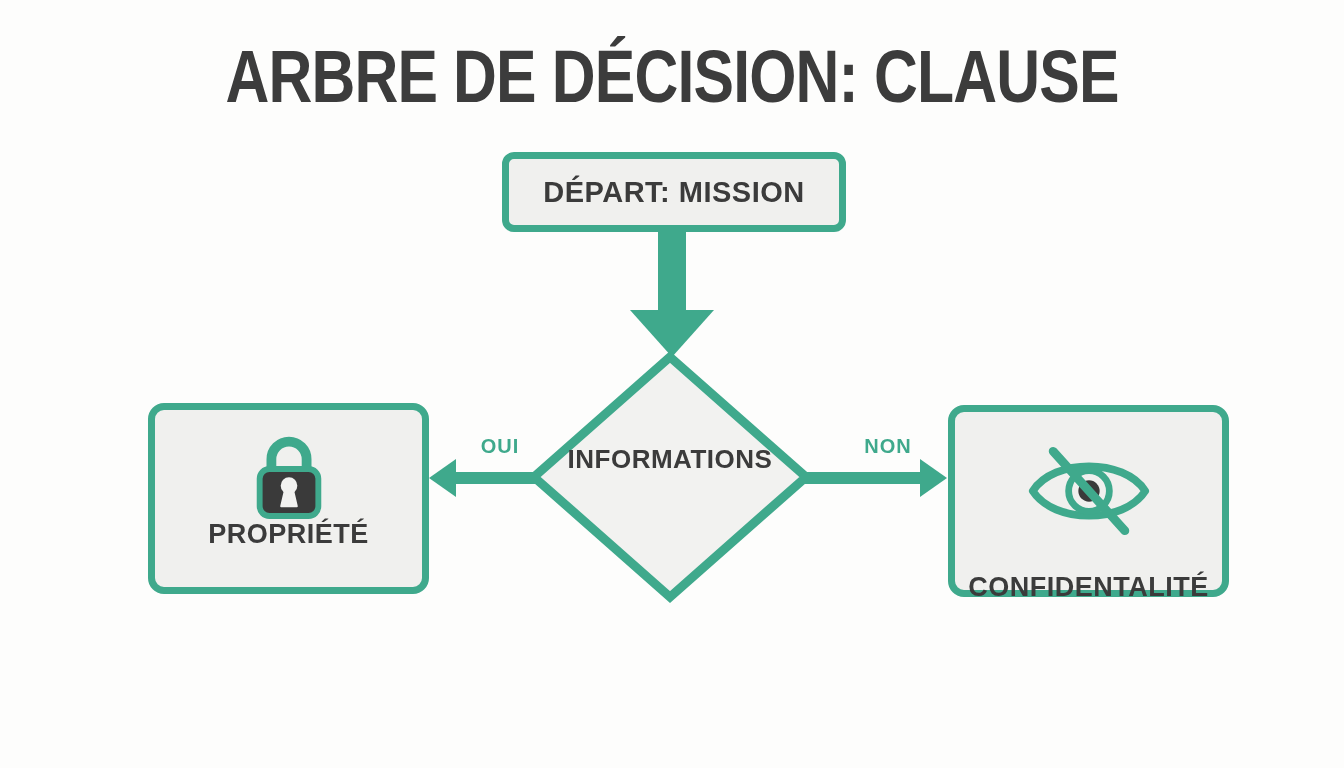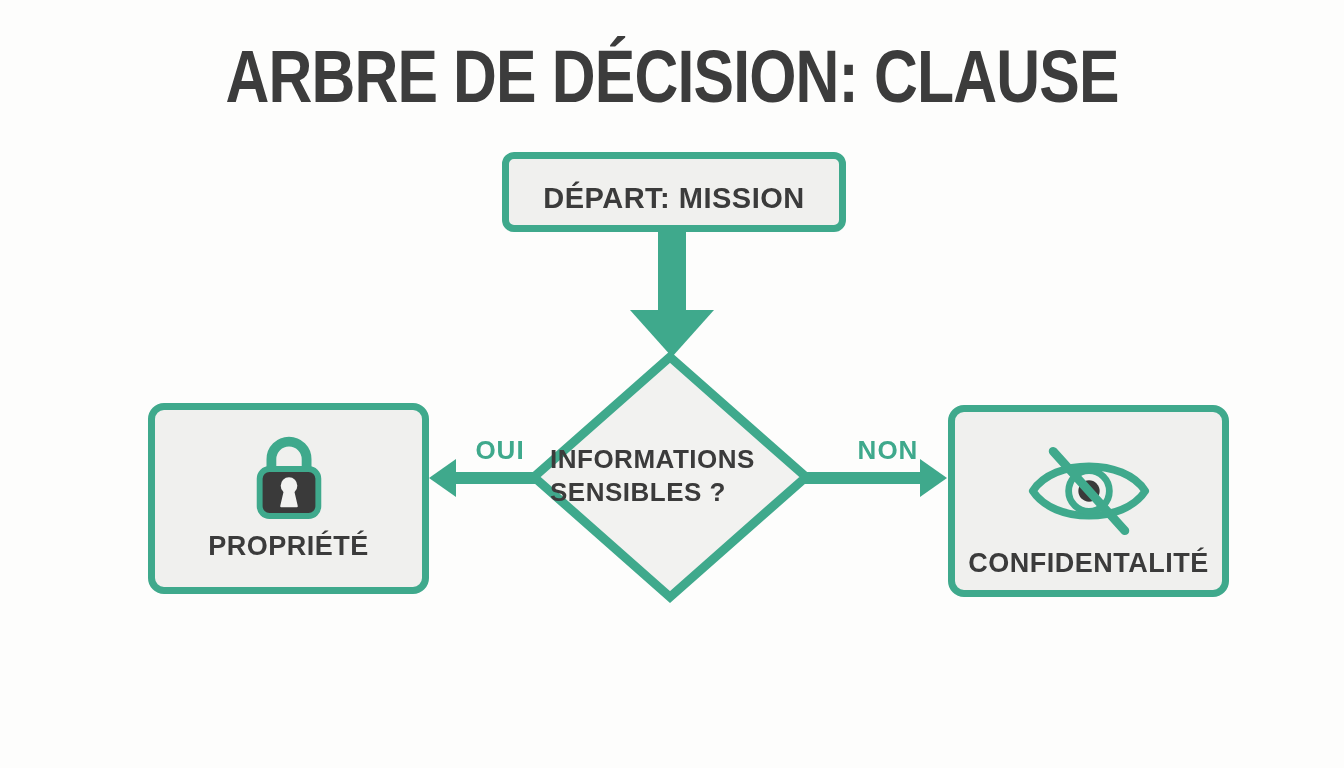--- a/index.html
+++ b/index.html
@@ -63,40 +63,40 @@
     justify-content: flex-start;
     padding-top: 30px;
   }
   .node-label {
     font-size: 27px;
     font-weight: bold;
     line-height: 1.18;
     text-align: center;
     letter-spacing: 0.5px;
     color: #3b3b3b;
-    margin-top: 12px;
   }
   .outcome-left .node-label { }
-  .outcome-right .node-label { margin-top: 8px; }
+  .outcome-right .node-label { margin-top: 32px; }
   .decision-label {
     position: absolute;
     left: 550px; top: 443px;
     width: 240px;
+    text-align: center;
     font-size: 26px;
     font-weight: bold;
     line-height: 1.25;
     letter-spacing: 0.5px;
     color: #3b3b3b;
   }
   .branch-label {
     position: absolute;
     top: 435px;
     width: 90px;
     text-align: center;
-    font-size: 26px;
+    font-size: 20px;
     font-weight: bold;
     letter-spacing: 1px;
     color: #3fa98c;
   }
   .branch-label.yes { left: 455px; }
   .branch-label.no  { left: 843px; }
   .icon-wrap { line-height: 0; }
 </style>
 </head>
 <body>
@@ -124,21 +124,20 @@
       <polygon points="920,459 920,497 947,478" fill="#3fa98c"></polygon>
     </g>
   </svg>
 
   <div class="node start-node">
     <span class="node-label">DÉPART: MISSION</span>
   </div>
 
   <div class="decision-label">
     <span>INFORMATIONS</span><br>
-    <span>SENSIBLES ?</span>
   </div>
 
   <div class="branch-label yes">OUI</div>
   <div class="branch-label no">NON</div>
 
   <div class="node outcome-left">
     <span class="icon-wrap">
       <svg width="88" height="96" viewBox="0 0 90 96">
         <path d="M 27 52 V 36 A 18 18 0 0 1 63 36 V 52" fill="none" stroke="#3fa98c" stroke-width="10" stroke-linecap="round"></path>
         <rect x="15" y="46" width="60" height="48" rx="10" fill="#3a3a3a" stroke="#3fa98c" stroke-width="6"></rect>

